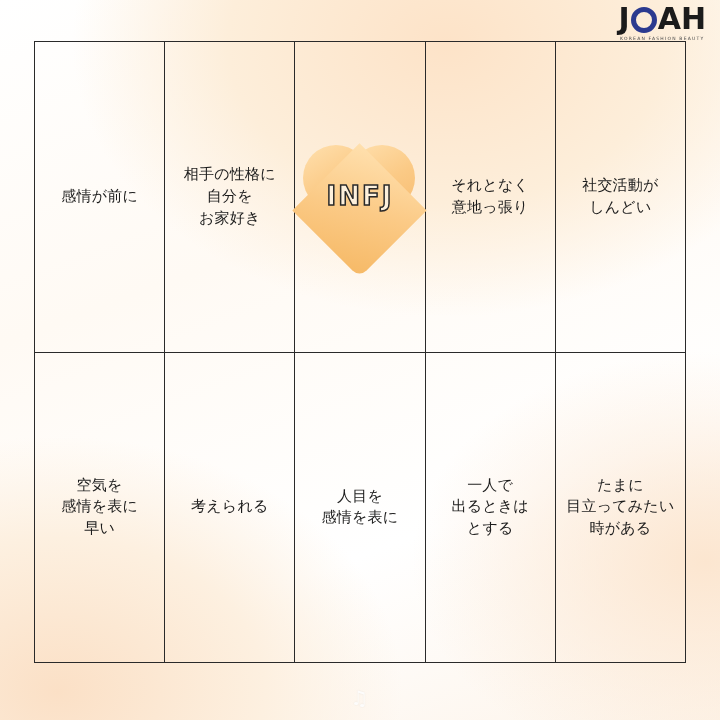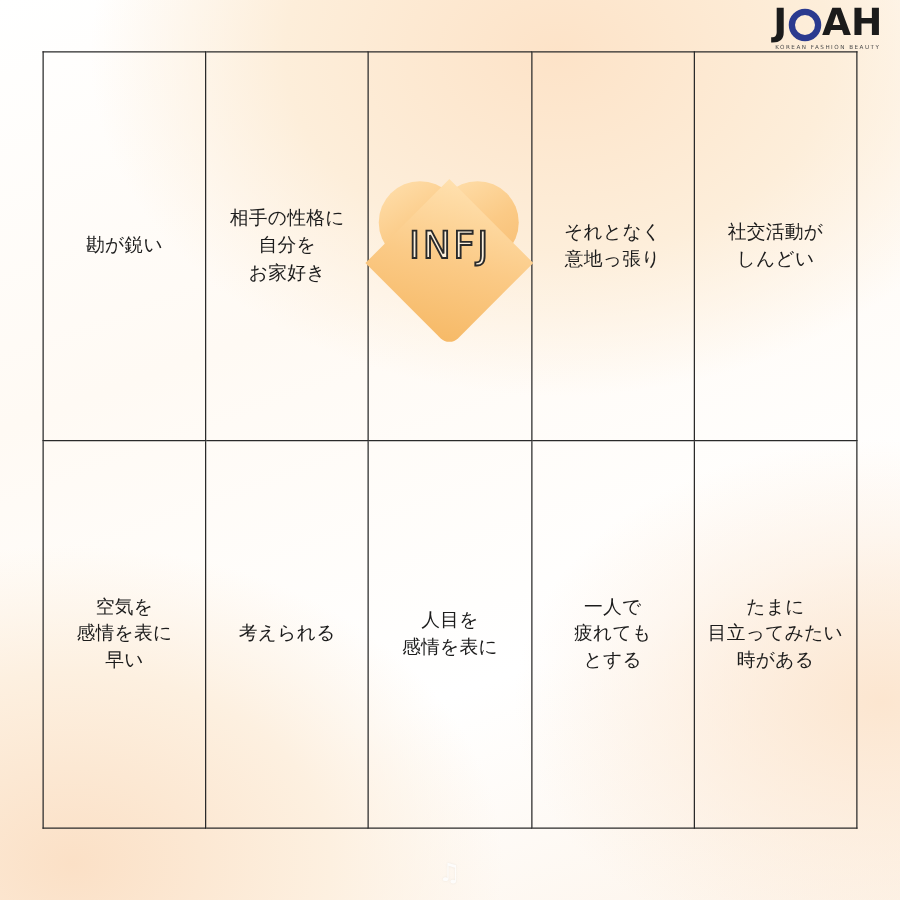--- a/index.html
+++ b/index.html
@@ -124,22 +124,22 @@
     background: linear-gradient(150deg, #ffe0ae 0%, #fbca86 50%, #f6b966 100%);
     transform: rotate(45deg);
     border-radius: 0 0 10px 0;
   }
   .heart-label {
     position: absolute;
     left: 50%;
     top: 50%;
     transform: translate(-50%, -50%);
     font-family: "DejaVu Sans", "Liberation Sans", sans-serif;
-    font-weight: normal;
-    font-size: 30px;
+    font-weight: bold;
+    font-size: 26px;
     letter-spacing: 2px;
     color: #fdf0dc;
     -webkit-text-stroke: 1.5px #2a2a2a;
     text-shadow: 0 1px 0 #e9b071;
     z-index: 3;
     white-space: nowrap;
   }
 
   
   .watermark {
@@ -175,21 +175,21 @@
       <span class="ltr">H</span>
     </div>
     <div class="logo-sub">KOREAN FASHION BEAUTY</div>
   </div>
 
   <div class="grid-wrap">
     <table class="bingo">
       <tbody>
       <tr>
         <td>
-              <span class="cell-text">勘が鋭い</span>
+              <span class="cell-text">感情が前に</span>
             </td>
         <td>
               <span class="cell-text">相手の性格に
 自分を
 お家好き</span>
             </td>
         <td class="heart-cell">
           <div class="heart">
             <div class="lobe left"></div>
             <div class="lobe right"></div>
@@ -214,21 +214,21 @@
             </td>
         <td>
               <span class="cell-text">考えられる</span>
             </td>
         <td>
               <span class="cell-text">人目を
 感情を表に</span>
             </td>
         <td>
               <span class="cell-text">一人で
-疲れても
+出るときは
 とする</span>
             </td>
         <td>
               <span class="cell-text">たまに
 目立ってみたい
 時がある</span>
             </td>
       </tr>
     </tbody>
       </table>

